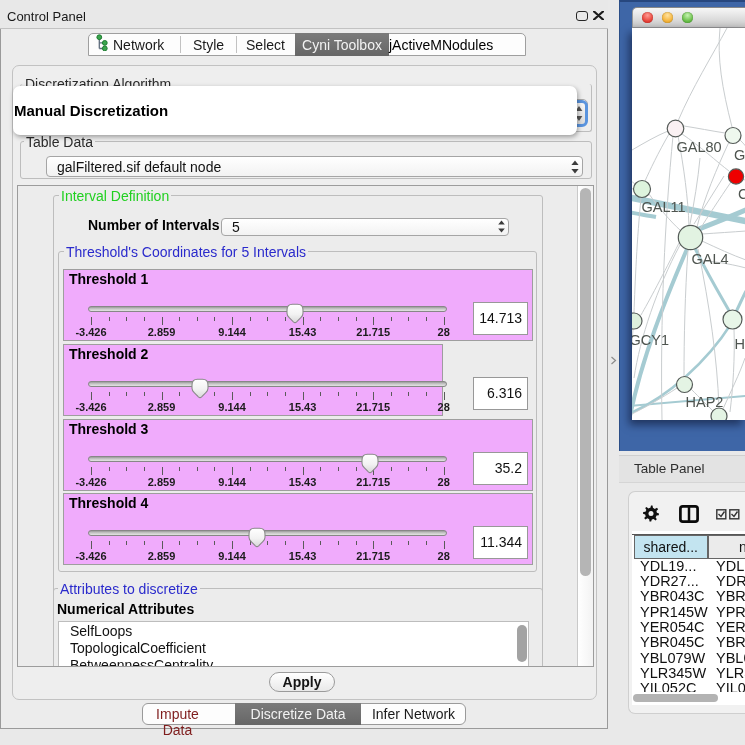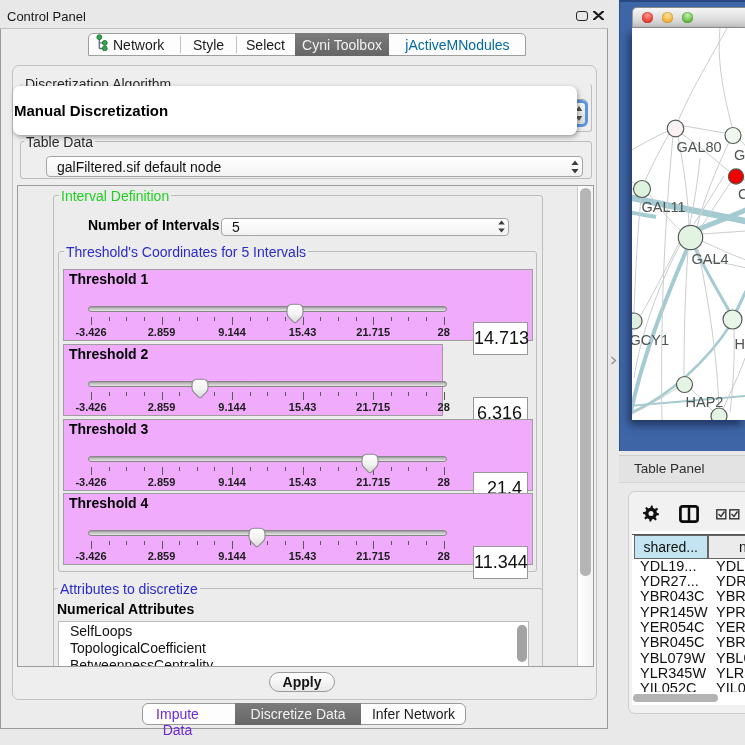--- a/index.html
+++ b/index.html
@@ -3,21 +3,21 @@
 * { margin:0; padding:0; box-sizing:border-box; }
 body { font-family:"Liberation Sans",sans-serif; }
 #root { position:relative; width:745px; height:745px; background:#e9e9e9; overflow:hidden;
   font-family:"Liberation Sans",sans-serif; }
 .abs { position:absolute; }
 .track { background:linear-gradient(#9a9a9a,#c6c6c6 45%,#e3e3e3); border:1px solid #878787; border-radius:3px; }
 .tick { width:1px; background:#5a5a5a; }
 .ticklab { font-size:11px; font-weight:bold; color:#1c1c1c; text-align:center; }
 .tpanel { border:1px solid #9e9e9e; background:#f0abfc; }
 .tlabel { font-size:14px; font-weight:bold; color:#000; }
-.tfield { background:#fff; border:1px solid #989898; font-size:18px; color:#111; text-align:right; padding-right:5px;margin-top:20px; }
+.tfield { background:#fff; border:1px solid #989898; font-size:14px; color:#111; text-align:right; padding-right:5px; }
 .combo { background:linear-gradient(#ffffff,#f2f2f2); border:1px solid #a5a5a5; border-radius:4px; font-size:13px; color:#111; }
 .darkseg { background:linear-gradient(#7b7b7b,#666); color:#f5f5f5; }
 </style></head><body>
 <div id="root">
 
 <div class="abs" style="left:0;top:0;width:608px;height:729px;background:#ececec;border-left:1px solid #9a9a9a;border-right:1.5px solid #9a9a9a;border-bottom:1.5px solid #9a9a9a"></div>
 
 <div class="abs" style="left:0;top:0;width:608px;height:29px;background:#e8e8e8;border-bottom:1.5px solid #c2c2c2"></div>
 <div class="abs" style="left:7px;top:9px;font-size:13px;color:#181818">Control Panel</div>
 <div class="abs" style="left:576px;top:11px;width:12px;height:9.5px;border:1.6px solid #262626;border-radius:3px"></div>
@@ -32,21 +32,21 @@
  <circle cx="8.8" cy="8.9" r="2.4" fill="#3aa64d" stroke="#1d7c30" stroke-width="1"></circle>
  <circle cx="8.8" cy="14.4" r="2.4" fill="#3aa64d" stroke="#1d7c30" stroke-width="1"></circle>
     </svg>
 <div class="abs" style="left:113px;top:37px;font-size:14px;color:#1a1a1a">Network</div>
 <div class="abs" style="left:180px;top:36px;width:1px;height:17px;background:#c2c2c2"></div>
 <div class="abs" style="left:181px;top:37px;width:55px;font-size:14px;color:#1a1a1a;text-align:center">Style</div>
 <div class="abs" style="left:236px;top:36px;width:1px;height:17px;background:#c2c2c2"></div>
 <div class="abs" style="left:236px;top:37px;width:59px;font-size:14px;color:#1a1a1a;text-align:center">Select</div>
 <div class="abs darkseg" style="left:295px;top:33px;width:94px;height:23px"></div>
 <div class="abs" style="left:295px;top:37px;width:94px;font-size:14px;color:#f2f2f2;text-align:center">Cyni Toolbox</div>
-<div class="abs" style="left:389px;top:37px;width:137px;font-size:14px;color:#0369a1;text-align:center">jActiveMNodules</div>
+<div class="abs" style="left:389px;top:37px;width:137px;font-size:14px;color:#000000;">jActiveMNodules</div>
 
 <div class="abs" style="left:12px;top:65px;width:585px;height:635px;background:#eeeeee;border:1.5px solid #c2c2c2;border-radius:7px"></div>
 
 <div class="abs" style="left:25px;top:76px;font-size:14px;color:#2b2b2b">Discretization Algorithm</div>
 <div class="abs" style="left:20px;top:84px;width:572px;height:48px;border:1px solid #bdbdbd;border-radius:3px;border-top:none"></div>
 <div class="abs" style="left:540px;top:99px;width:48px;height:25px;background:#fff;border:1px solid #a9a9a9;border-radius:5px"></div>
 <div class="abs" style="left:569px;top:100px;width:19px;height:27px;border-radius:6px;background:linear-gradient(#f8f8f8,#dcdcdc);border:3.2px solid #5a94de"></div>
 <svg class="abs" style="left:574px;top:105px" width="10" height="17" viewBox="0 0 10 17">
       <path d="M5,1 L8.4,6 L1.6,6 Z" fill="#555"></path>
       <path d="M5,16 L8.4,11 L1.6,11 Z" fill="#555"></path>
@@ -193,21 +193,21 @@
         <svg class="abs" style="left:296.6px;top:33px" width="18" height="21" viewBox="0 0 18 21">
 <defs>
             <linearGradient id="thg3" x1="0" y1="0" x2="0" y2="1">
 <stop offset="0" stop-color="#ffffff"></stop>
               <stop offset="0.55" stop-color="#f2f2f2"></stop>
               <stop offset="1" stop-color="#d8d8d8"></stop>
             </linearGradient>
           </defs>
 <path d="M 1,7 Q 1,1.2 6.5,1.2 L 11.5,1.2 Q 17,1.2 17,7 L 17,10.2 Q 17,12.4 14.8,14.6 L 10.6,18.8 Q 9,20.3 7.4,18.8 L 3.2,14.6 Q 1,12.4 1,10.2 Z" fill="url(#thg3)" stroke="#8a8a8a" stroke-width="1.1"></path>
         </svg>
-        <div class="abs tfield" style="left:409px;top:32px;width:55px;height:33px;line-height:31px">21.4</div>
+        <div class="abs tfield" style="left:409px;top:32px;width:55px;height:33px;line-height:31px">35.2</div>
       </div>
       <div class="abs tpanel" style="left:45px;top:307px;width:470px;height:72px">
         <div class="abs tlabel" style="left:5px;top:1px">Threshold 4</div>
         <div class="abs track" style="left:24.0px;top:36px;width:359px;height:6px"></div>
         <div class="abs tick" style="left:27.0px;top:47px;height:8px"></div>
         <div class="abs tick" style="left:44.6px;top:47px;height:4px"></div>
         <div class="abs tick" style="left:62.3px;top:47px;height:4px"></div>
         <div class="abs tick" style="left:79.9px;top:47px;height:4px"></div>
         <div class="abs tick" style="left:97.5px;top:47px;height:8px"></div>
         <div class="abs tick" style="left:115.2px;top:47px;height:4px"></div>
@@ -253,21 +253,21 @@
   </div>
   <div class="abs" style="left:499px;top:439px;width:10px;height:37px;background:#a3a3a3;border-radius:5px"></div>
 
   <div class="abs" style="left:559px;top:0;width:18px;height:482px;background:linear-gradient(to right,#ffffff,#f1f1f1);border-left:1px solid #c9c9c9"></div>
   <div class="abs" style="left:562px;top:2px;width:11px;height:388px;background:#b5b5b5;border-radius:6px"></div>
 </div>
 
 <div class="abs" style="left:269px;top:672px;width:66px;height:20px;background:linear-gradient(#ffffff,#e9e9e9);border:1px solid #9b9b9b;border-radius:10px;font-size:14px;font-weight:bold;color:#151515;text-align:center;line-height:18px">Apply</div>
 
 <div class="abs" style="left:142px;top:703px;width:324px;height:22px;background:#fdfdfd;border:1px solid #9a9a9a;border-radius:6px"></div>
-<div class="abs" style="left:142px;top:706px;width:71px;font-size:14px;color:#6d28d9;text-align:center">Impute Data</div>
+<div class="abs" style="left:142px;top:706px;width:71px;font-size:14px;color:#7f1d1d;text-align:center">Impute Data</div>
 <div class="abs darkseg" style="left:235px;top:703px;width:126px;height:22px"></div>
 <div class="abs" style="left:235px;top:706px;width:126px;font-size:14px;color:#f2f2f2;text-align:center">Discretize Data</div>
 <div class="abs" style="left:361px;top:706px;width:105px;font-size:14px;color:#1a1a1a;text-align:center">Infer Network</div>
 
 <div class="abs" style="left:13px;top:86px;width:564px;height:48.5px;background:#fff;border-radius:7px;box-shadow:1px 2px 5px rgba(0,0,0,0.35)"></div>
 <div class="abs" style="left:14px;top:102px;font-size:15px;font-weight:bold;color:#000">Manual Discretization</div>
 
 <div class="abs" style="left:619px;top:0;width:126px;height:451px;background:#3e66a7;border-top:2px solid #27477e;border-left:1px solid #2c4f88"></div>
 
 <div class="abs" style="left:632px;top:7px;width:113px;height:21px;background:linear-gradient(#f7f7f7,#d7d7d7 70%,#c0c0c0);border-radius:5px 0 0 0;border-top:1px solid #888;border-left:1px solid #999;border-bottom:1px solid #8f8f8f"></div>

